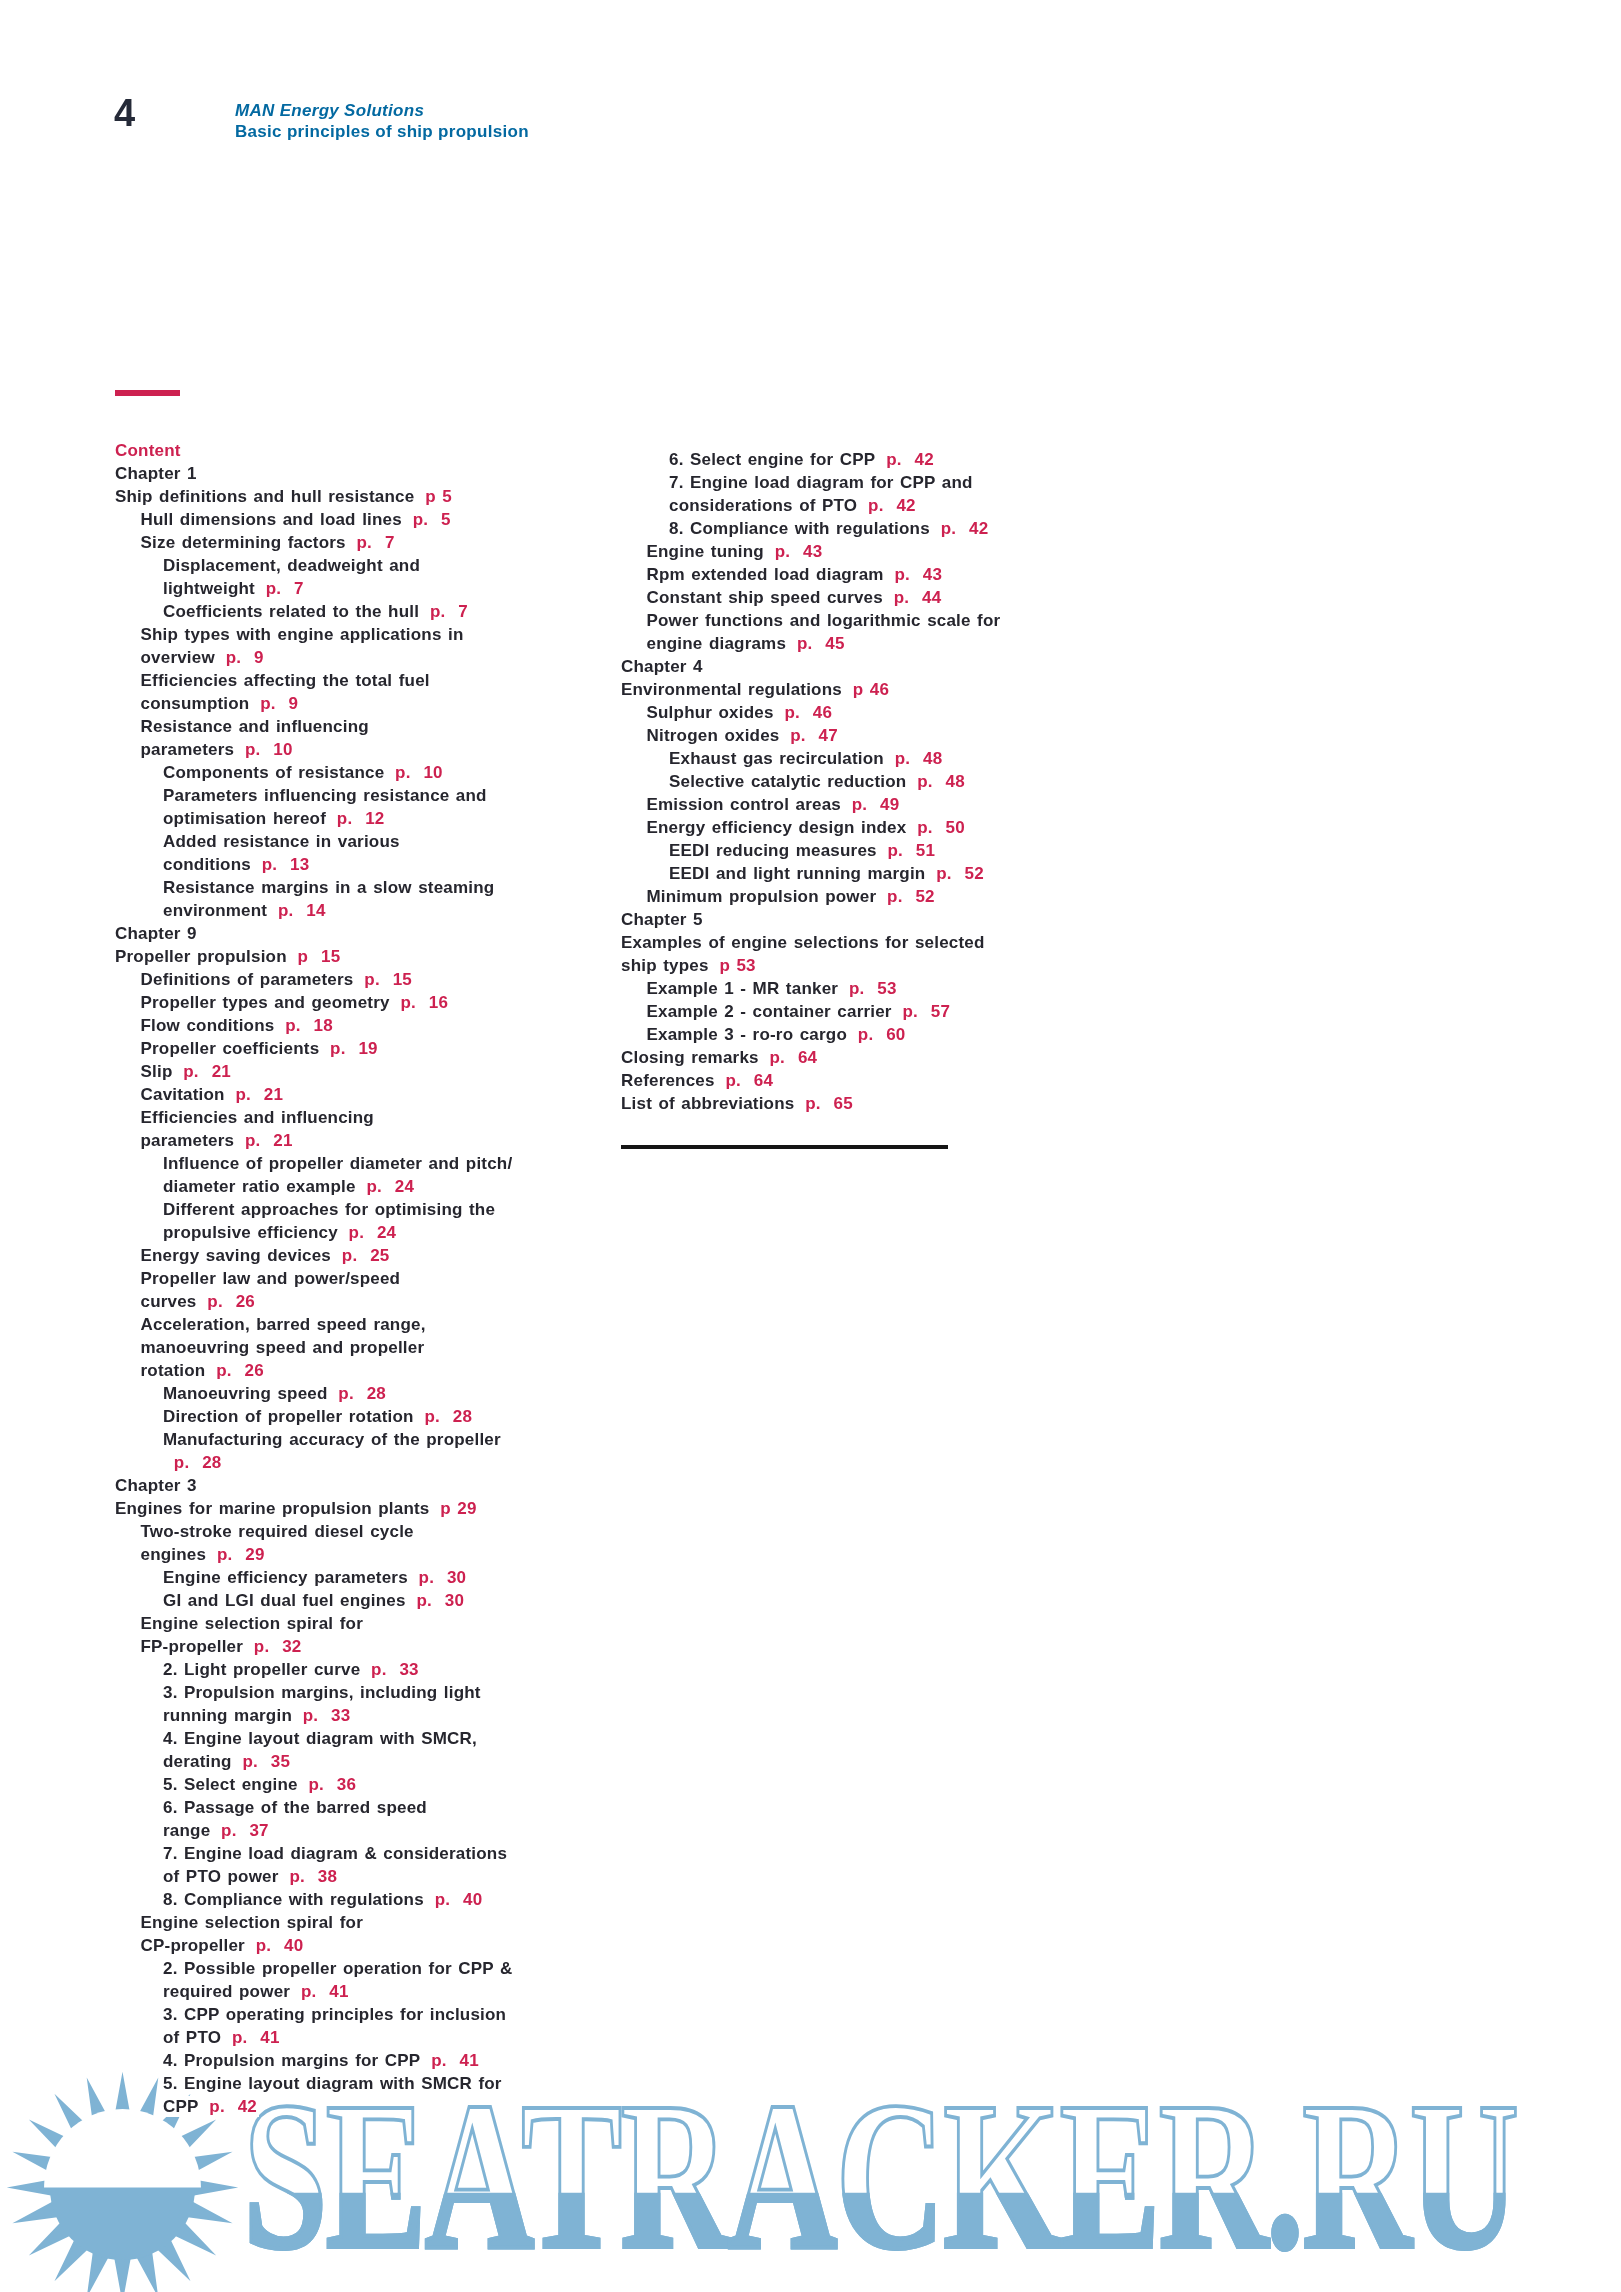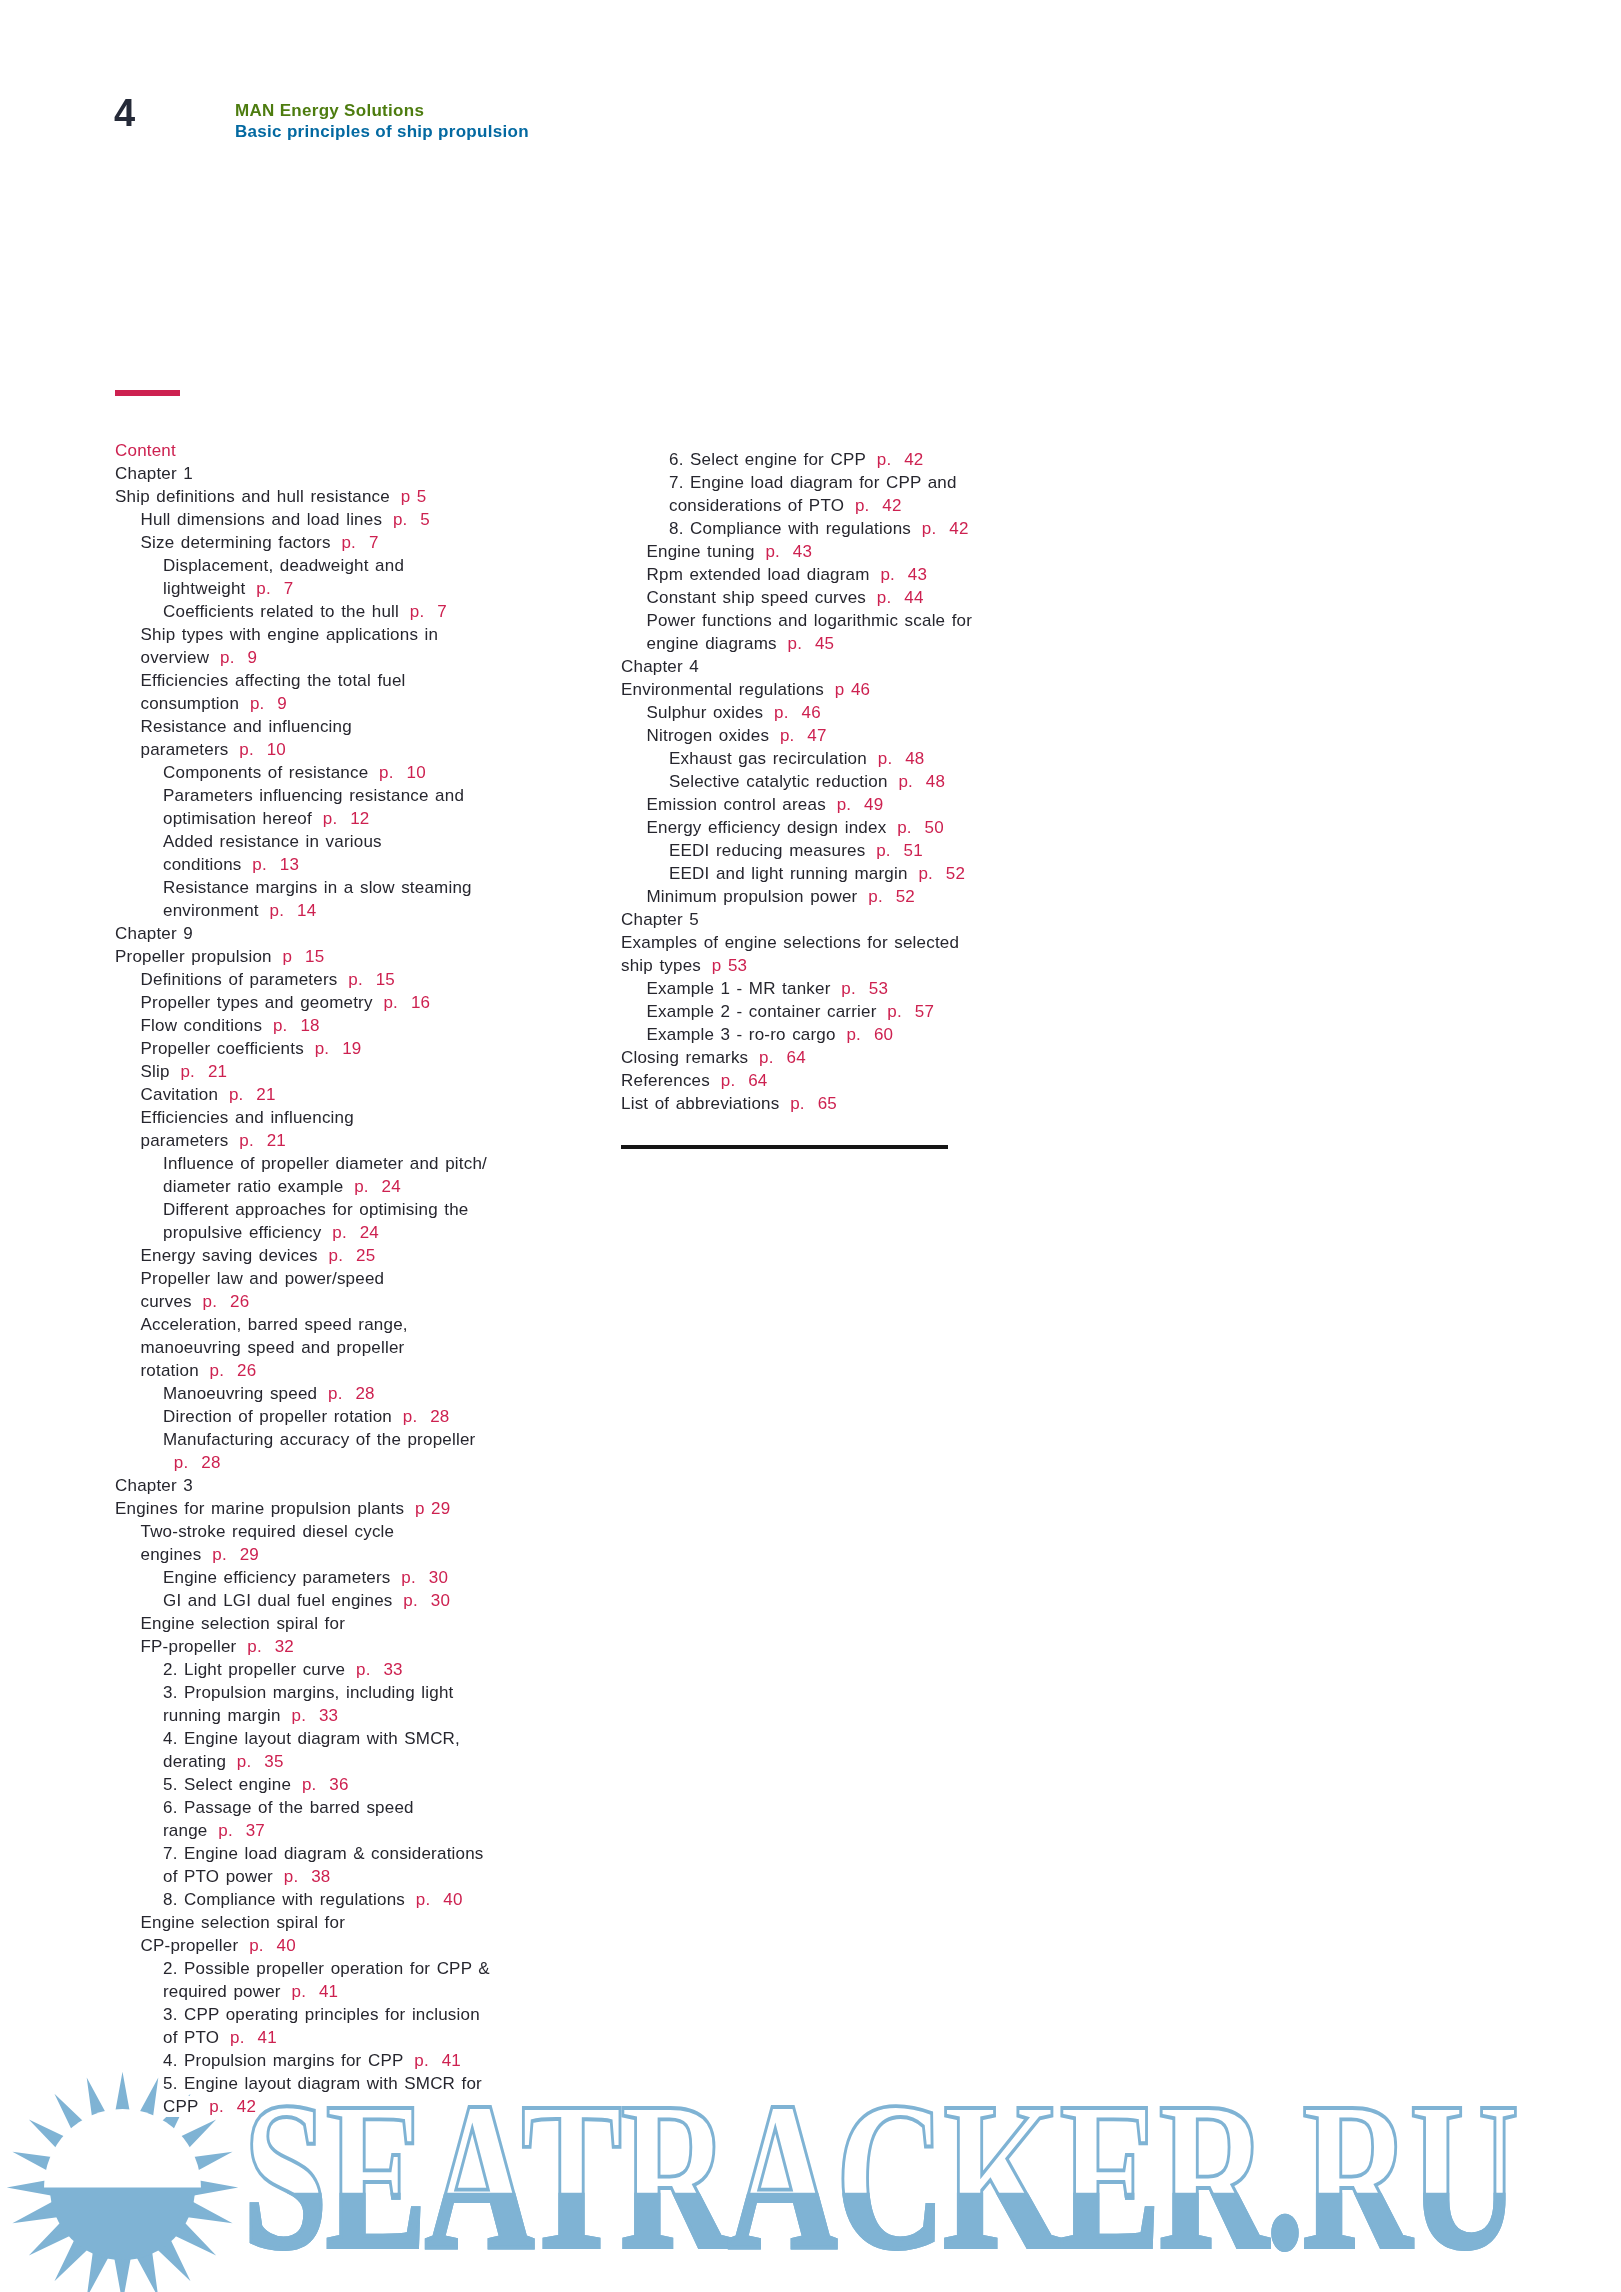--- a/index.html
+++ b/index.html
@@ -2,28 +2,28 @@
 <html><head>
 <meta charset="utf-8">
 <style>
   html,body{margin:0;padding:0;background:#ffffff;}
   .page{position:relative;width:1621px;height:2293px;background:#ffffff;overflow:hidden;
         font-family:"Liberation Sans",sans-serif;color:#26262e;}
 
   
   .pagenum{position:absolute;left:114px;top:92px;font-size:38px;font-weight:bold;color:#252a38;}
   .brand{position:absolute;left:235px;top:101px;font-size:17px;font-weight:bold;line-height:20.6px;letter-spacing:0.3px;}
-  .brand .b1{color:#4d7c0f;}
+  .brand .b1{color:#0369a1;font-style:italic;}
   .brand .b2{color:#0369a1;}
 
   
   .redrule{position:absolute;left:115px;top:390px;width:65px;height:5.9px;background:#cd2150;}
 
   
-  .col{position:absolute;top:439px;font-size:17px;font-weight:normal;line-height:23px;
+  .col{position:absolute;top:439px;font-size:17px;font-weight:bold;line-height:23px;
        letter-spacing:0.2px;word-spacing:1.5px;z-index:2;}
   .col-left{left:115px;width:472px;}
   .col-right{left:588px;width:490px;padding-top:8.8px;margin-left:33px;}
   .content-heading{color:#cd2150;}
   .toc-entry{white-space:pre-line;}
   .lvl0{padding-left:0;}
   .lvl1{padding-left:25.5px;}
   .lvl2{padding-left:48px;}
   .toc-entry .t{color:#26262e;background:#fff;box-decoration-break:clone;-webkit-box-decoration-break:clone;padding:1px 0;}
   .toc-entry .ref{color:#cd2150;background:#fff;white-space:pre;margin-left:8.8px;padding:1px 2px;}

